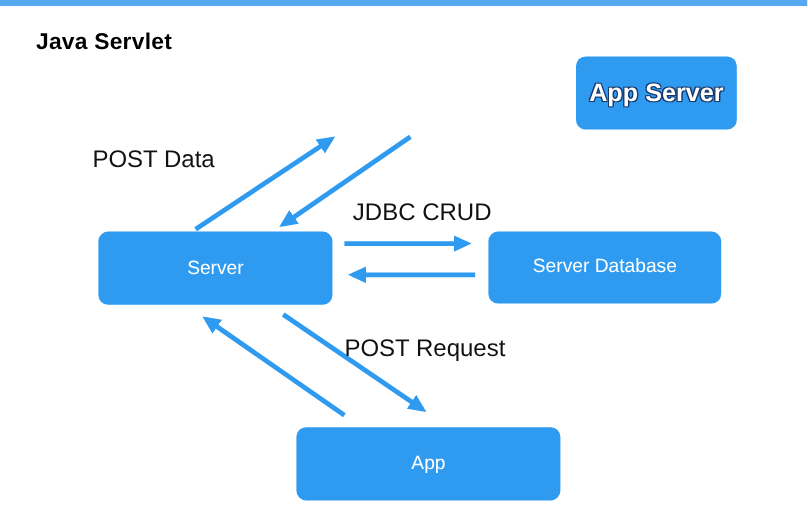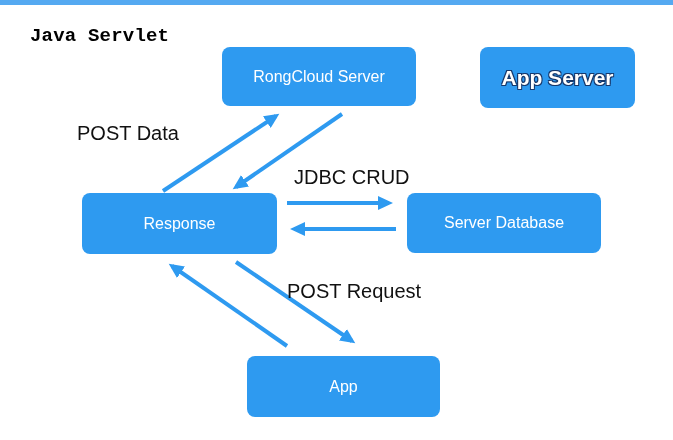--- a/index.html
+++ b/index.html
@@ -18,43 +18,42 @@
     background: #55a9f1;
   }
   .title {
     position: absolute;
     left: 30px; top: 25px;
     margin: 0;
     font-size: 19px;
     font-weight: bold;
     color: #000000;
     letter-spacing: 0.2px;
-    font-family: Liberation Mono, monospace;
   }
   .arrows {
     position: absolute;
     left: 0; top: 0;
     width: 673px; height: 440px;
   }
   .node {
     position: absolute;
     background: #2e9af0;
     border-radius: 8px;
     display: flex;
     align-items: center;
     justify-content: center;
     color: #ffffff;
     font-size: 16px;
     white-space: nowrap;
   }
   .node--rongcloud { left: 222px; top: 47px;  width: 194px; height: 59px; }
-  .node--appserver { left: 480px; top: 47px;  width: 155px; height: 61px; }
+  .node--appserver { left: 480px; top: 47px;  width: 134px; height: 61px; }
   .node--servlet   { left: 82px;  top: 193px; width: 195px; height: 61px; }
   .node--mysql     { left: 407px; top: 193px; width: 194px; height: 60px; }
-  .node--app       { left: 247px; top: 356px; width: 193px; height: 61px; }
+  .node--app       { left: 247px; top: 356px; width: 220px; height: 61px; }
   .node--appserver .node-label {
     font-size: 21px;
     font-weight: bold;
     text-shadow:
       -1px -1px 0 #17386b,
        1px -1px 0 #17386b,
       -1px  1px 0 #17386b,
        1px  1px 0 #17386b;
   }
   .edge-label {
@@ -84,30 +83,27 @@
       </marker>
     </defs>
     <line x1="163" y1="191" x2="276" y2="116" stroke="#2e9af0" stroke-width="4" marker-end="url(#arrowhead)"></line>
     <line x1="342" y1="114" x2="236" y2="187" stroke="#2e9af0" stroke-width="4" marker-end="url(#arrowhead)"></line>
     <line x1="287" y1="203" x2="389" y2="203" stroke="#2e9af0" stroke-width="4" marker-end="url(#arrowhead)"></line>
     <line x1="396" y1="229" x2="294" y2="229" stroke="#2e9af0" stroke-width="4" marker-end="url(#arrowhead)"></line>
     <line x1="287" y1="346" x2="172" y2="266" stroke="#2e9af0" stroke-width="4" marker-end="url(#arrowhead)"></line>
     <line x1="236" y1="262" x2="352" y2="341" stroke="#2e9af0" stroke-width="4" marker-end="url(#arrowhead)"></line>
   </svg>
 
-  <div class="node node--rongcloud">
-    <span class="node-label">RongCloud Server</span>
-  </div>
 
   <div class="node node--appserver">
     <span class="node-label">App Server</span>
   </div>
 
   <div class="node node--servlet">
-    <span class="node-label">Response</span>
+    <span class="node-label">Server</span>
   </div>
 
   <div class="node node--mysql">
     <span class="node-label">Server Database</span>
   </div>
 
   <div class="node node--app">
     <span class="node-label">App</span>
   </div>
 

